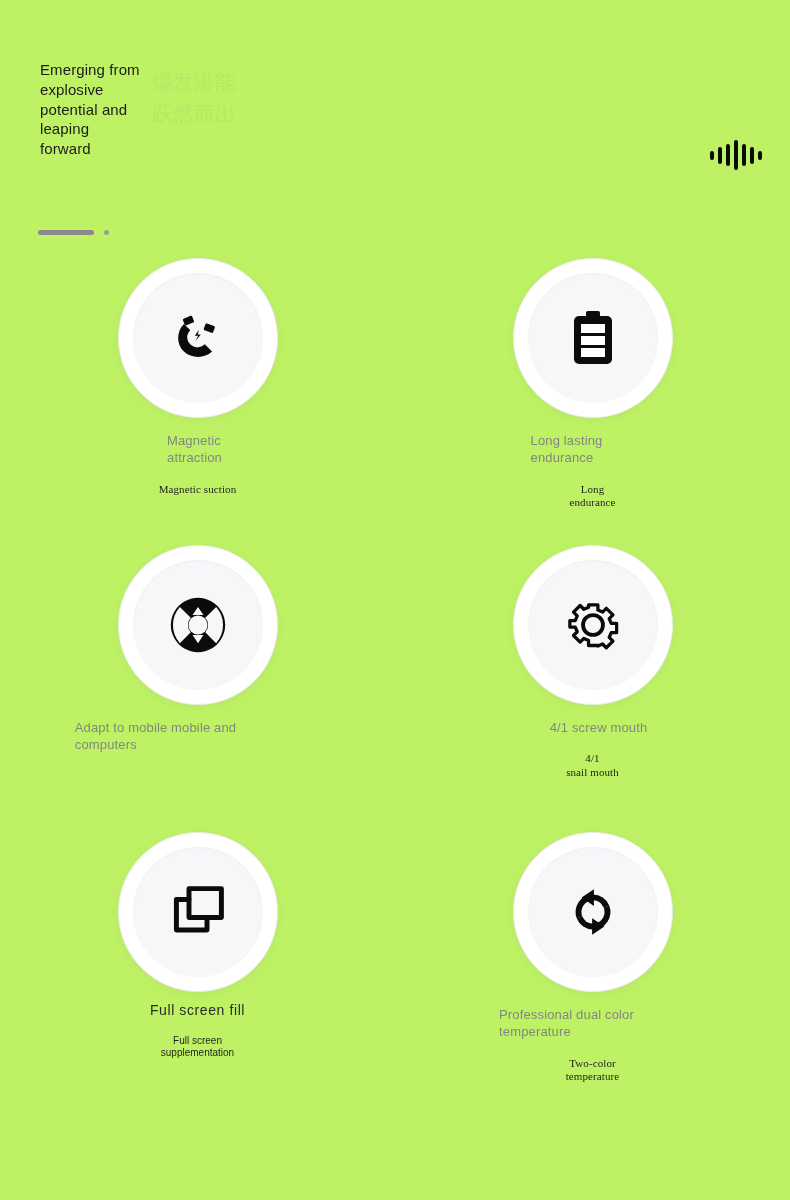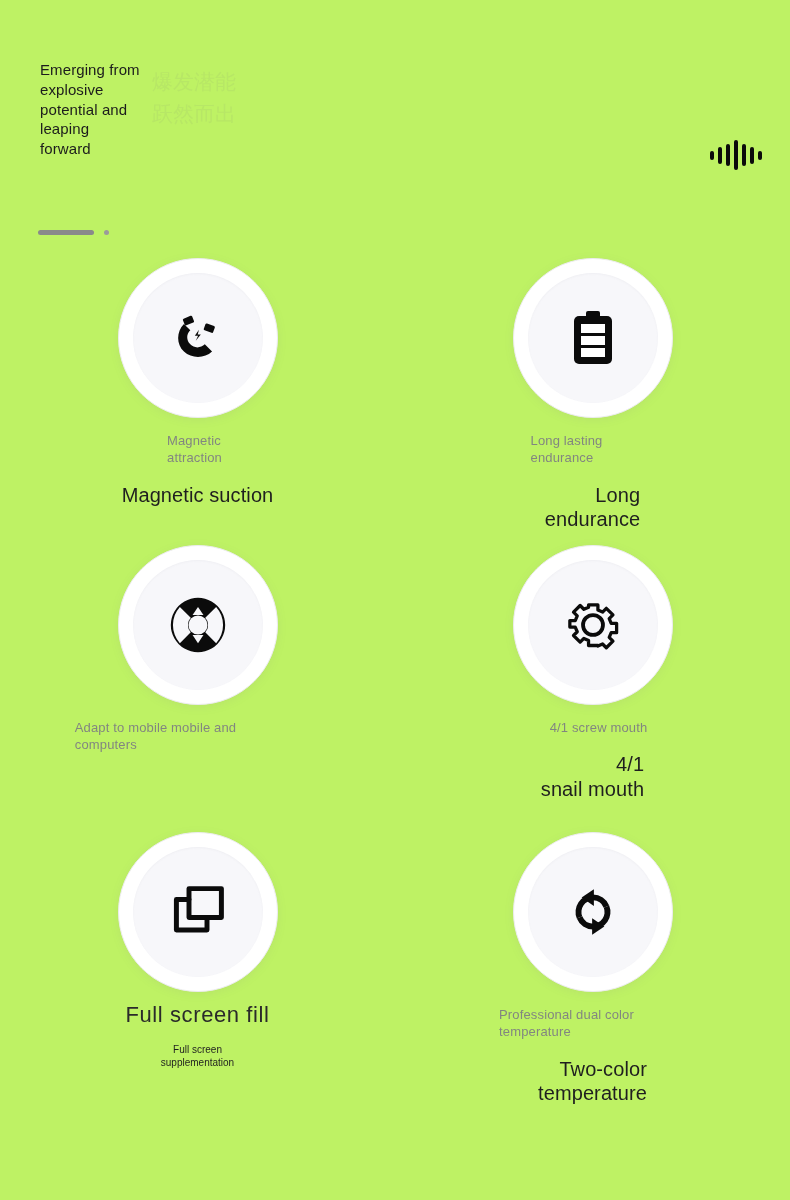--- a/index.html
+++ b/index.html
@@ -163,39 +163,40 @@
     color: #7d7d83;
     text-align: left;
     letter-spacing: 0.15px;
     white-space: pre-line;
     opacity: 0.92;
   }
 
   
   .cap-main {
     margin-top: 16px;
-    font-size: 20px;
+    font-size: 11px;
     line-height: 1.22;
     color: #1f1f1f;
-    text-align: right;
+    text-align: center;
     white-space: pre-line;
     letter-spacing: 0.1px;
+    font-family: Liberation Serif, serif;
   }
 
   
   .cell[data-cell="0"] .cap-small { margin-left: -6px; }
   .cell[data-cell="1"] .cap-small { margin-left: -52px; }
   .cell[data-cell="2"] .cap-small { margin-left: -84px; }
   .cell[data-cell="3"] .cap-small { margin-left: 12px; }
   .cell[data-cell="5"] .cap-small { margin-left: -52px; }
 
   
   .cell[data-cell="4"] .labels { margin-top: 10px; }
   .cap-big-ghost {
-    font-size: 22px;
+    font-size: 14px;
     line-height: 1.2;
     color: #2a2a2a;
     text-align: center;
     letter-spacing: 0.6px;
     white-space: pre-line;
   }
   .cap-sub {
     margin-top: 16px;
     font-size: 10px;
     line-height: 1.22;

